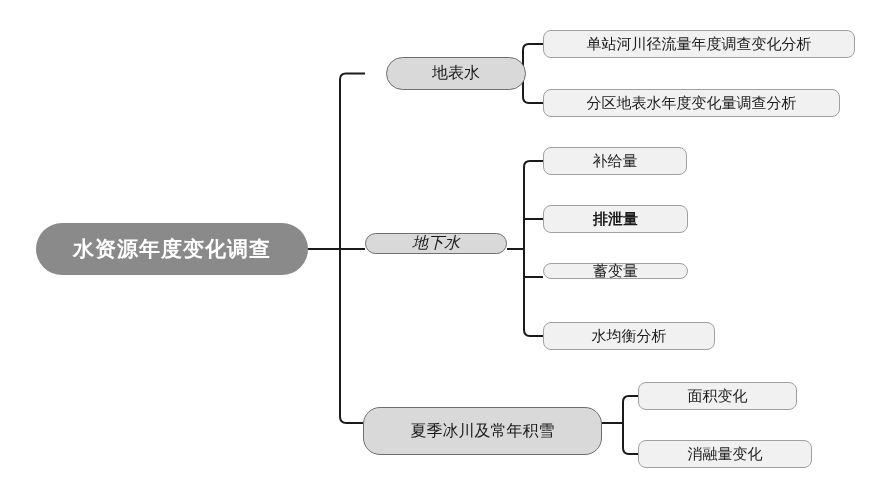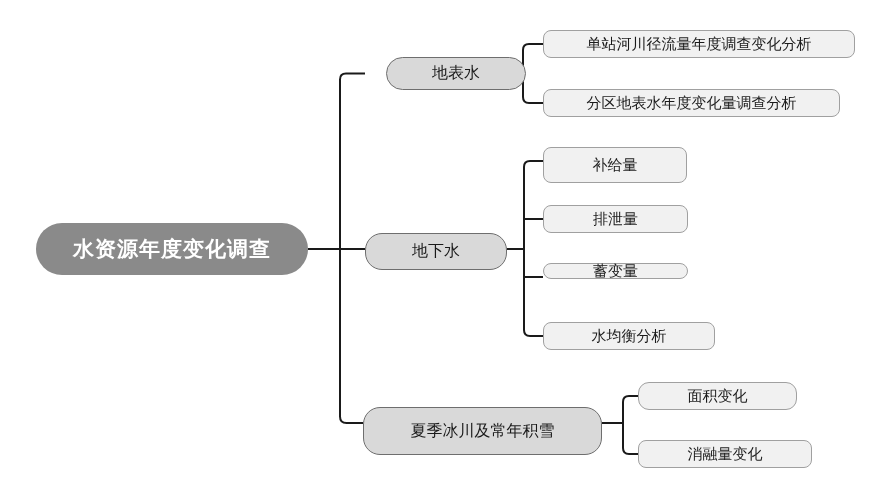--- a/index.html
+++ b/index.html
@@ -79,23 +79,23 @@
     <path d="M602 423 H623"></path>
     <path d="M638 396 H629 Q623 396 623 402 V448 Q623 454 629 454 H638"></path>
   </svg>
 
   <div class="node root" style="left:36px; top:223px; width:272px; height:52px;font-weight:bold;">水资源年度变化调查</div>
 
   <div class="node branch" style="left:386px; top:57px; width:140px; height:33px;">地表水</div>
   <div class="node leaf" style="left:543px; top:30px; width:312px; height:28px;">单站河川径流量年度调查变化分析</div>
   <div class="node leaf" style="left:543px; top:89px; width:297px; height:28px;">分区地表水年度变化量调查分析</div>
 
-  <div class="node branch" style="left:365px; top:233px; width:142px; height:37px;">地下水</div>
-  <div class="node leaf" style="left:543px; top:147px; width:144px; height:36px;">补给量</div>
-  <div class="node leaf" style="left:543px; top:205px; width:145px; height:28px;">排泄量</div>
+  <div class="node branch" style="left:365px; top:233px; width:142px; height:21px;font-style:italic;">地下水</div>
+  <div class="node leaf" style="left:543px; top:147px; width:144px; height:28px;">补给量</div>
+  <div class="node leaf" style="left:543px; top:205px; width:145px; height:28px;font-weight:bold;">排泄量</div>
   <div class="node leaf" style="left:543px; top:263px; width:145px; height:16px;">蓄变量</div>
   <div class="node leaf" style="left:543px; top:322px; width:172px; height:28px;">水均衡分析</div>
 
   <div class="node branch" style="left:363px; top:407px; width:239px; height:48px;">夏季冰川及常年积雪</div>
-  <div class="node leaf" style="left:638px; top:382px; width:159px; height:28px;border-radius:11px;">面积变化</div>
+  <div class="node leaf" style="left:638px; top:382px; width:159px; height:28px;">面积变化</div>
   <div class="node leaf" style="left:638px; top:440px; width:174px; height:28px;text-align:center;">消融量变化</div>
 
 </div>
 
 </body></html>

